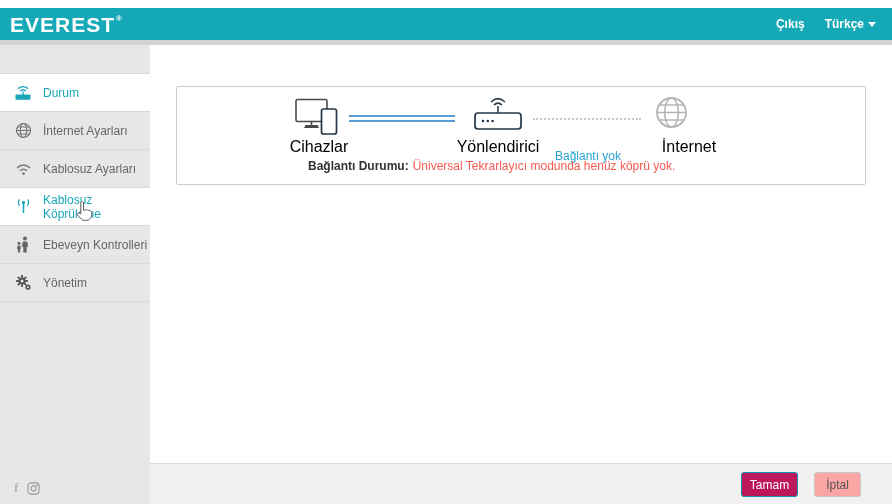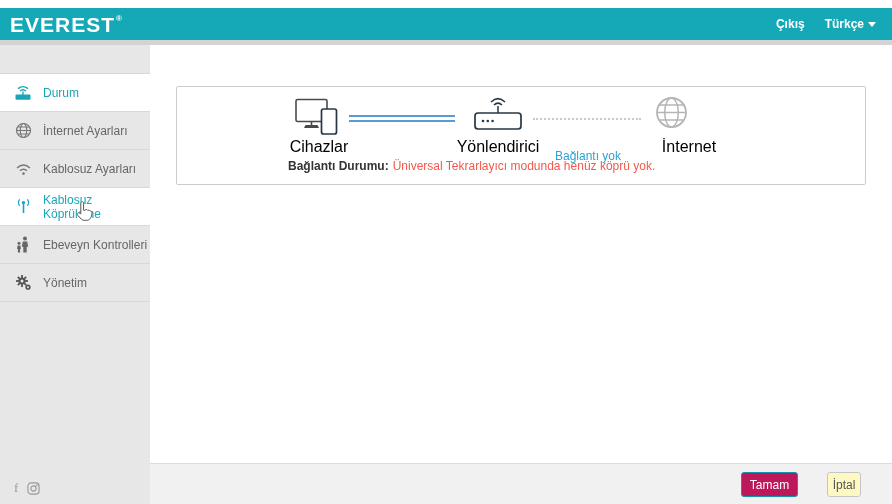--- a/index.html
+++ b/index.html
@@ -43,31 +43,31 @@
   .page-title { position:absolute; left:30px; top:17px; font-size:14px; color:#555; }
   .statusbox { position:absolute; left:26px; top:41px; width:690px; height:99px;
                border:1px solid #cccccc; border-radius:2px; }
   .node-label { position:absolute; top:51px; transform:translateX(-50%);
                 font-size:16px; color:#000000; white-space:nowrap; }
   .linkline { position:absolute; height:2px; background:#5b9bd5; }
   .dotline  { position:absolute; left:356px; top:31px; width:108px; height:0;
               border-top:2px dotted #c9c9c9; }
   .nolink-label { position:absolute; left:411px; top:38px; transform:translateX(-50%);
                   font-size:12px; color:#2aa3d4; white-space:nowrap;margin-top:24px; }
-  .statusline { position:absolute; left:73px; top:72px; font-size:12px; color:#333;
+  .statusline { position:absolute; left:93px; top:72px; font-size:12px; color:#333;
                 white-space:nowrap;padding-left:38px; }
   .statusline b { font-weight:bold; color:#333; }
   .statusline .err { color:#f4584e; font-weight:normal; margin-left:4px; }
   
   .footer { position:absolute; left:150px; bottom:0; width:742px; height:41px;
             background:#f1f1f1; border-top:1px solid #dcdcdc; }
   .btn { position:absolute; top:8px; height:25px; font-size:12px; border-radius:3px;
          cursor:pointer; font-family:"Liberation Sans", sans-serif; }
   .btn-ok { right:94px; width:57px; background:#be185d; color:#fff; border:1px solid #1295aa; }
-  .btn-cancel { right:31px; width:34px; background:#fef9c3; color:#555; border:1px solid #c6c6c6; }
+  .btn-cancel { right:31px; width:47px; background:#fca5a5; color:#555; border:1px solid #c6c6c6; }
   
   .cursor { position:absolute; left:74px; top:200px; z-index:9; pointer-events:none; }
   svg { display:block; }
 </style>
 </head>
 <body>
 
 <div class="topbar">
   <div class="logo">
     <span>EVEREST</span>

